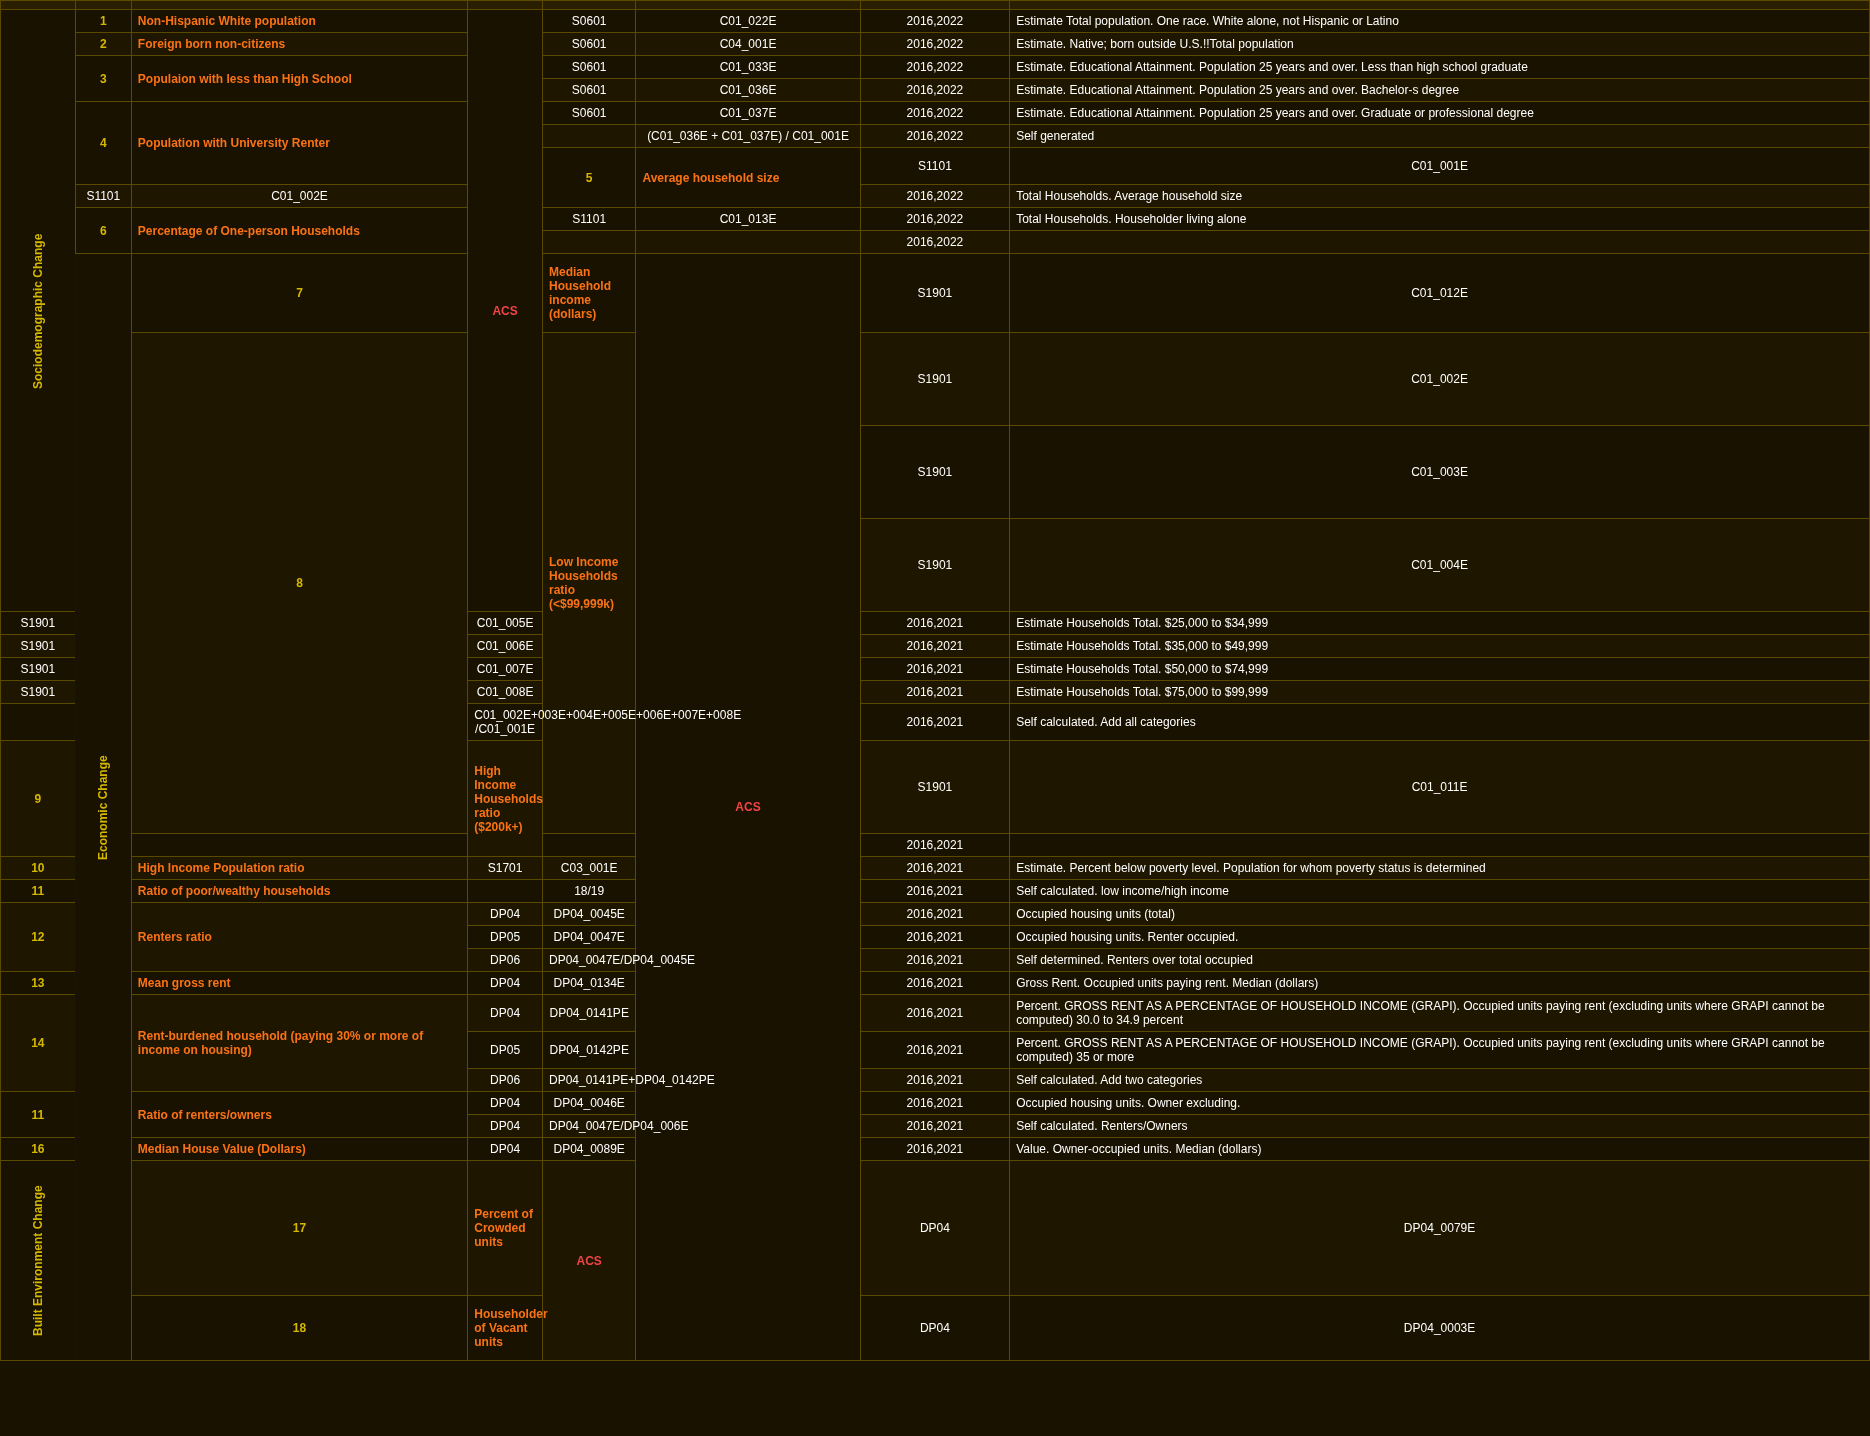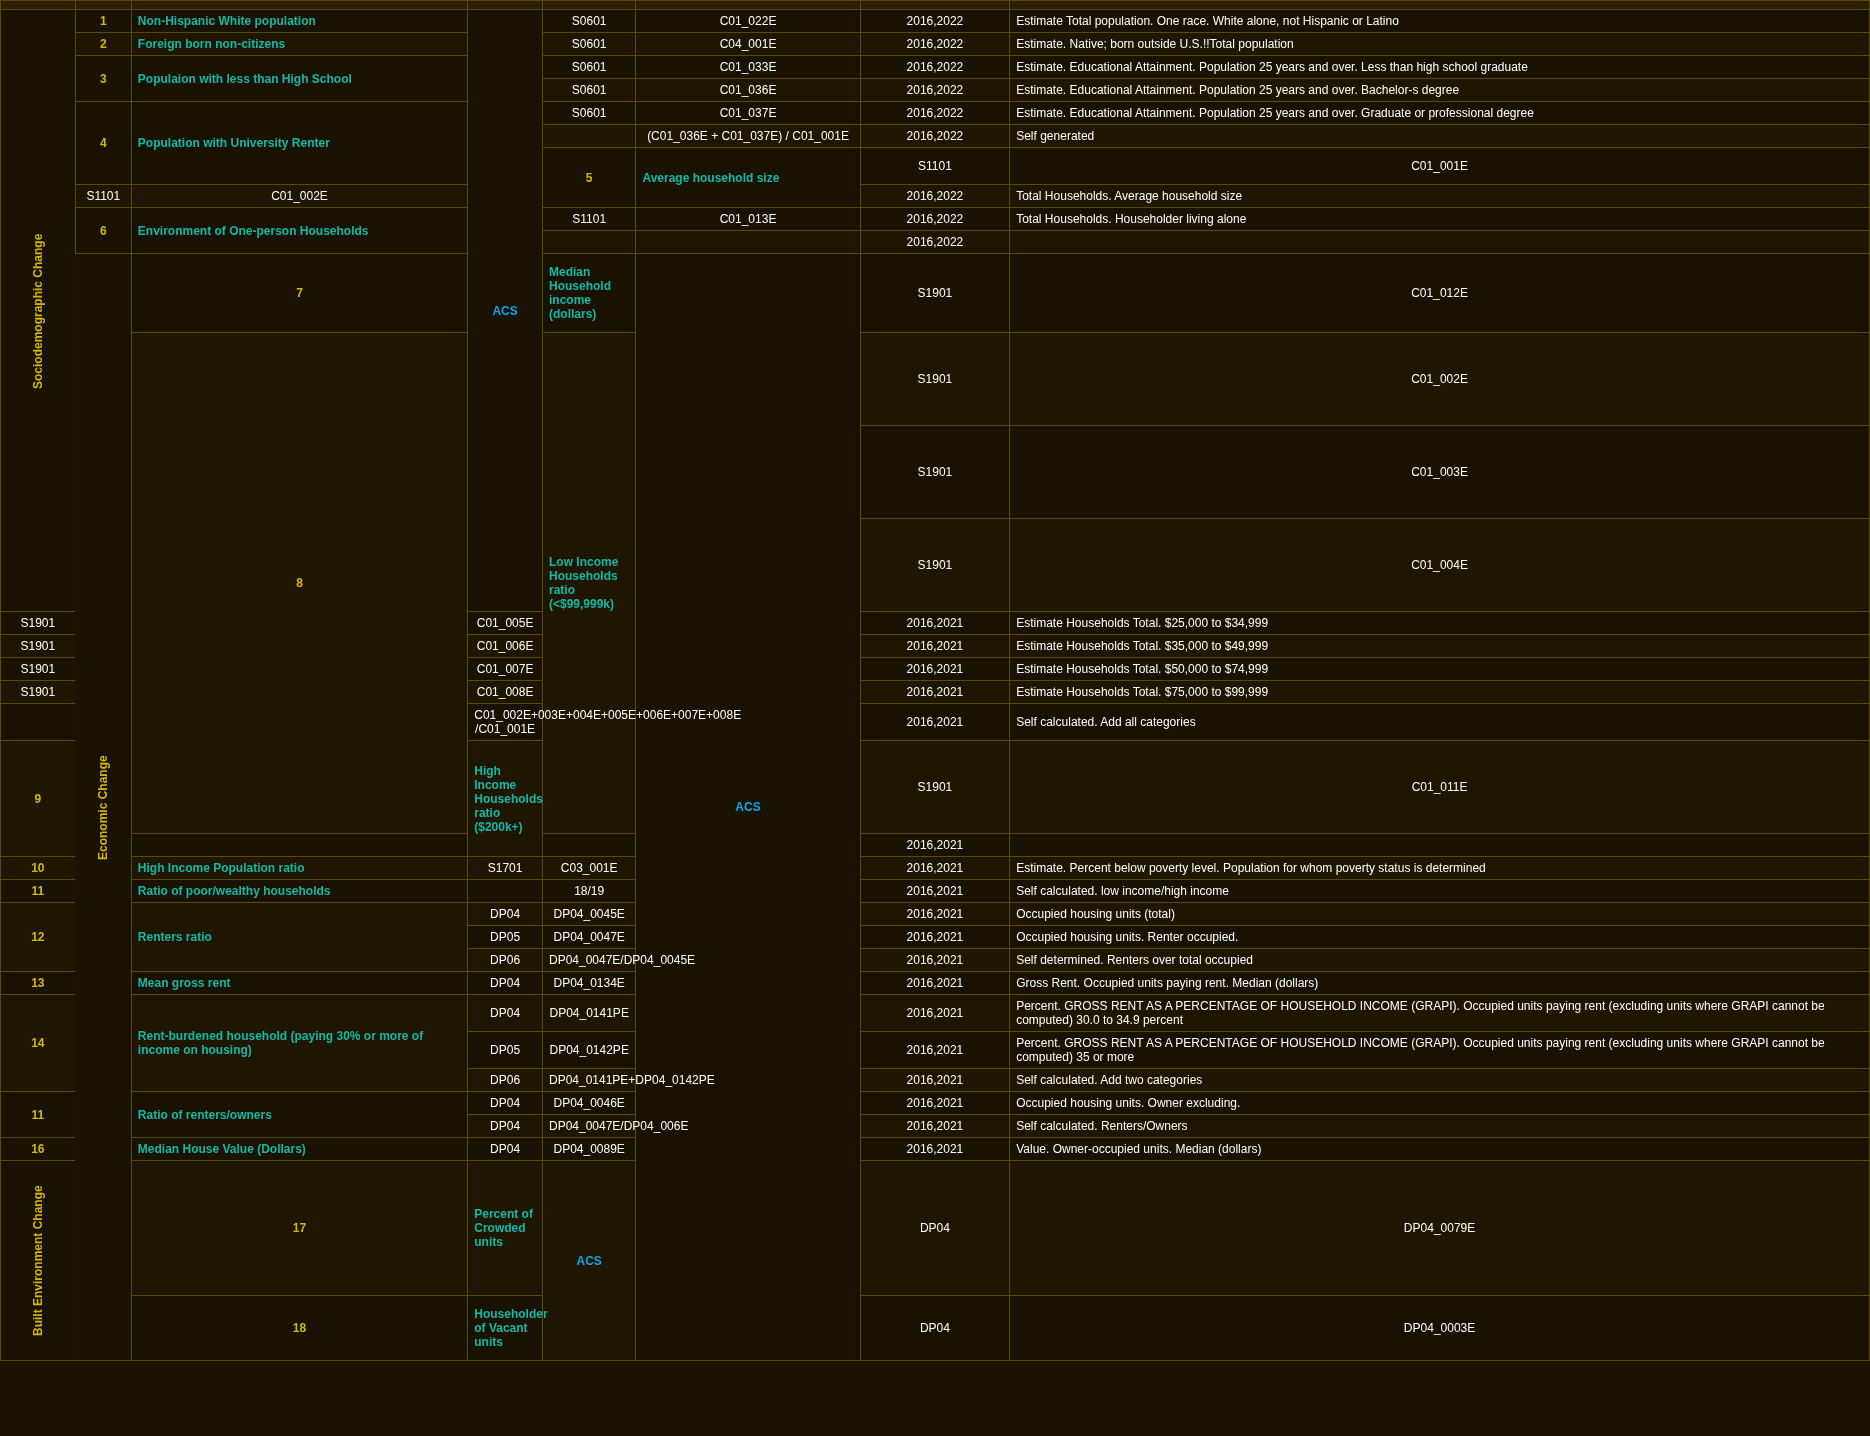--- a/index.html
+++ b/index.html
@@ -47,26 +47,26 @@
       writing-mode: vertical-rl;
       transform: rotate(180deg);
       text-align: center;
       font-weight: bold;
       color: #d4b800;
       font-size: 12px;
       background: #1a1200 !important;
     }
     .indicator-bold {
       font-weight: bold;
-      color: #14b8a6;
+      color: #f97316;
     }
     .source-cell {
       text-align: center;
       font-weight: bold;
-      color: #0ea5e9;
+      color: #ef4444;
     }
     .dataset-cell, .variable-cell, .year-cell {
       text-align: center;
     }
     .num-cell {
       text-align: center;
       font-weight: bold;
       color: #d4b800;
     }
   </style>
@@ -142,21 +142,21 @@
         <td>Total Households</td>
       </tr>
       <tr>
         <td class="dataset-cell">S1101</td>
         <td class="variable-cell">C01_002E</td>
         <td class="year-cell">2016,2022</td>
         <td>Total Households. Average household size</td>
       </tr>
       <tr>
         <td class="num-cell" rowspan="2">6</td>
-        <td class="indicator-bold" rowspan="2">Environment of One-person Households</td>
+        <td class="indicator-bold" rowspan="2">Percentage of One-person Households</td>
         <td class="dataset-cell">S1101</td>
         <td class="variable-cell">C01_013E</td>
         <td class="year-cell">2016,2022</td>
         <td>Total Households. Householder living alone</td>
       </tr>
       <tr>
         <td class="dataset-cell"></td>
         <td class="variable-cell"></td>
         <td class="year-cell">2016,2022</td>
         <td></td>

